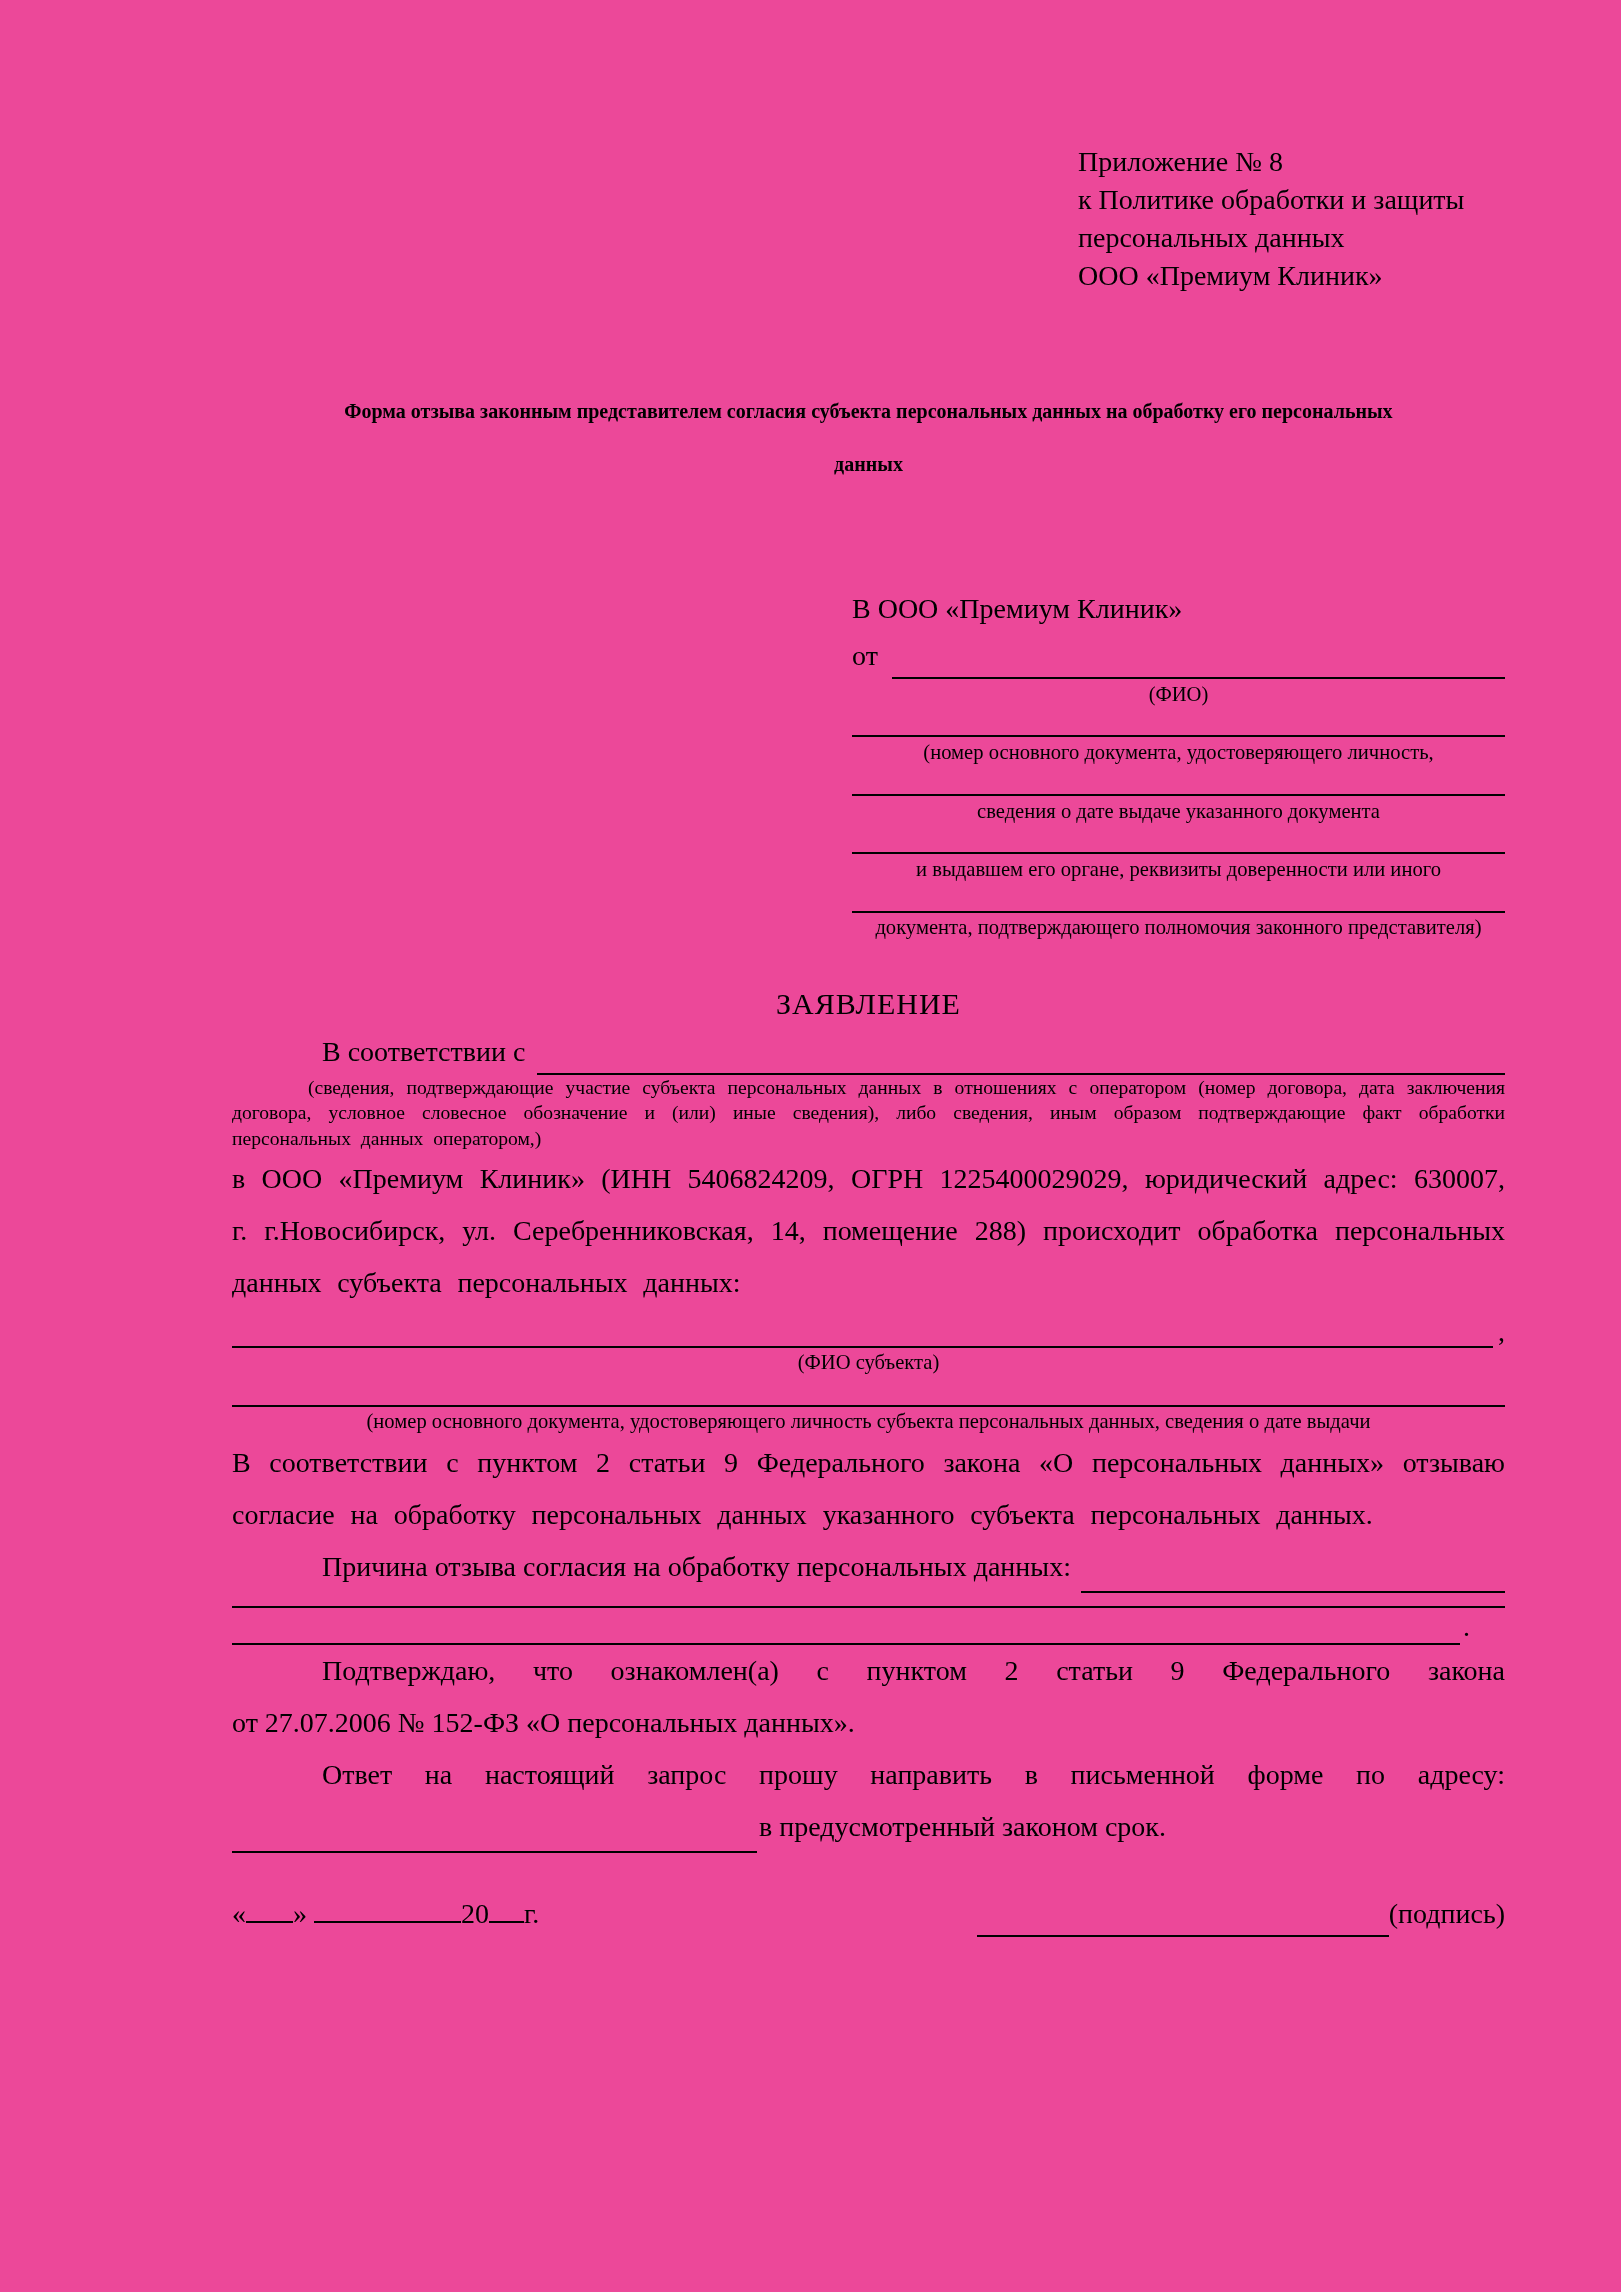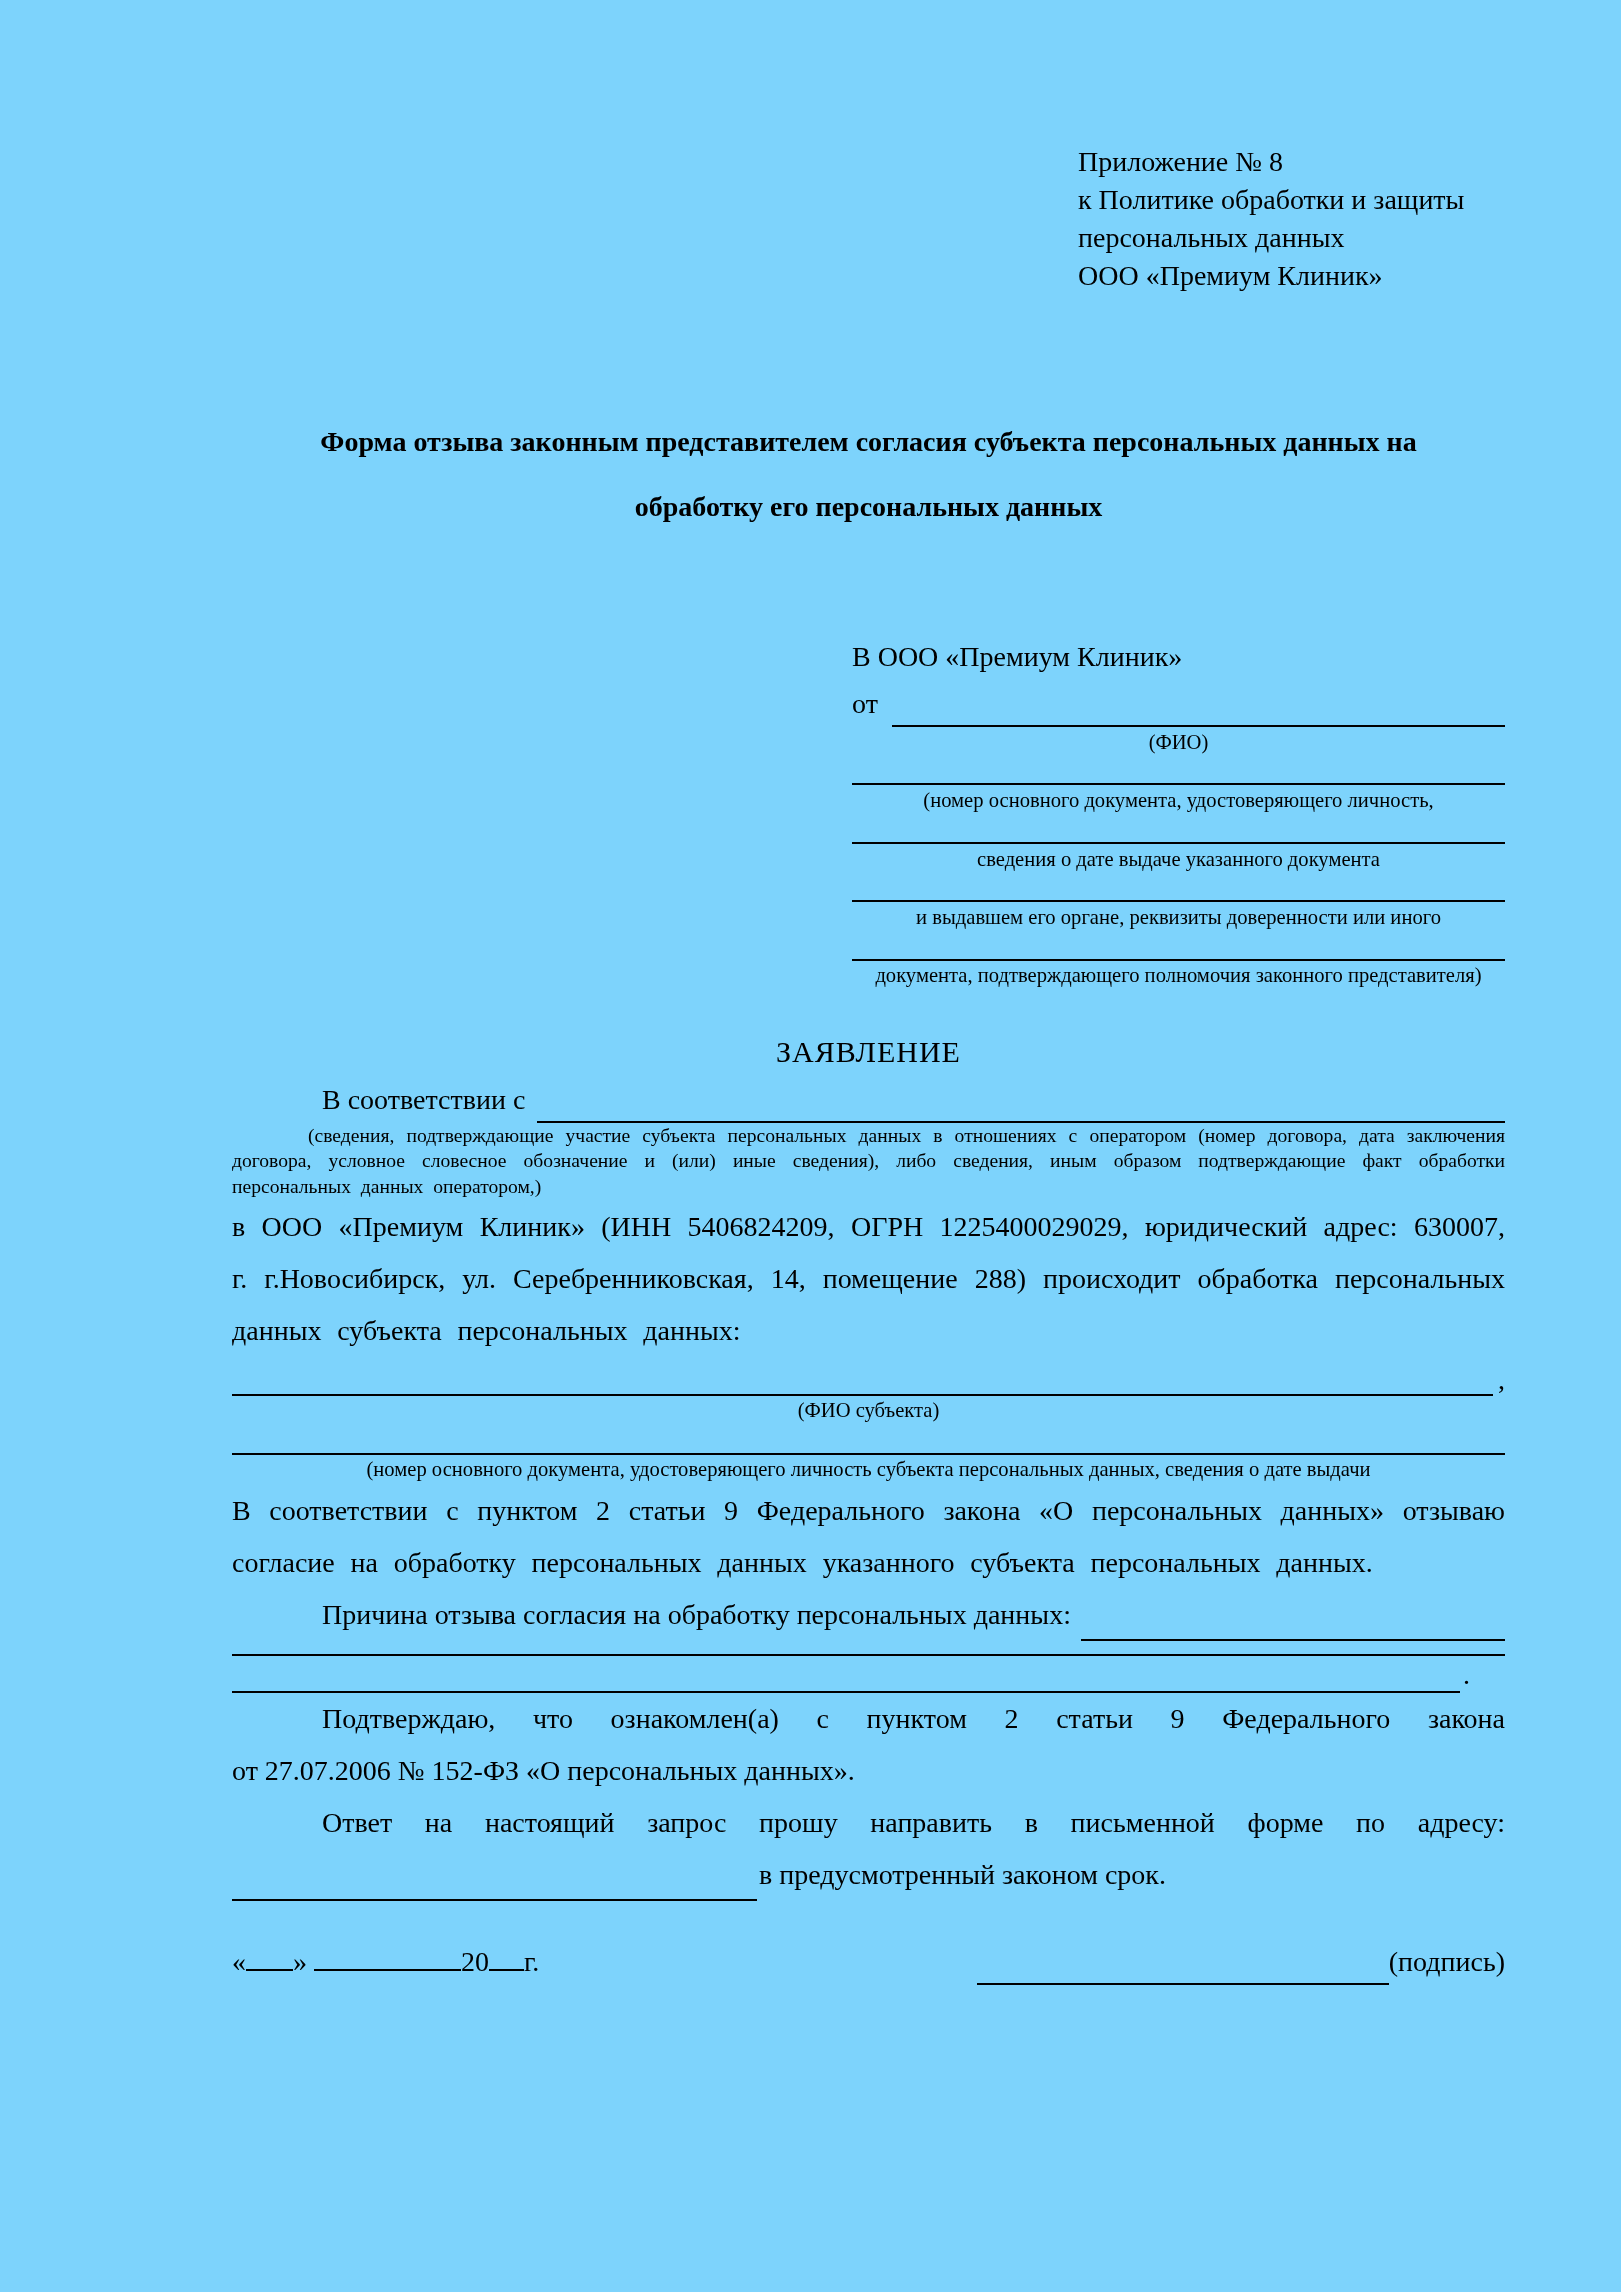--- a/index.html
+++ b/index.html
@@ -1,39 +1,39 @@
 <!DOCTYPE html>
 <html lang="ru"><head>
 <meta charset="utf-8">
 <style>
   * { margin:0; padding:0; box-sizing:border-box; }
   html,body { background:#ffffff; }
   .page {
     position:relative;
     width:1621px; height:2293px;
     margin:0 auto;
-    background:#7dd3fc;
+    background:#ec4899;
     color:#000000;
     font-family:"Liberation Serif","DejaVu Serif",serif;
     font-size:28px;
     overflow:hidden;
   }
   .content { position:absolute; left:232px; top:0; width:1273px; }
 
   
   .appendix { margin-top:143px; margin-left:846px; line-height:38px; }
 
   
   .doc-title {
-    margin:114px auto 0 auto;
+    margin:90px auto 0 auto;
     width:1104px;
     text-align:center;
     font-weight:700;
-    font-size:28px;
-    line-height:65px;
+    font-size:20px;
+    line-height:53px;
   }
 
   
   .addressee { margin-top:94px; margin-left:620px; width:653px; }
   .addr-to { line-height:47px; white-space:nowrap; }
   .flex-line { display:flex; align-items:flex-end; }
   .addr-from { line-height:47px; }
   .addr-from .lbl { white-space:nowrap; padding-right:13.7px; }
   .fill { flex:1 1 auto; border-bottom:2.9px solid #000; height:39px; }
   .cap {

